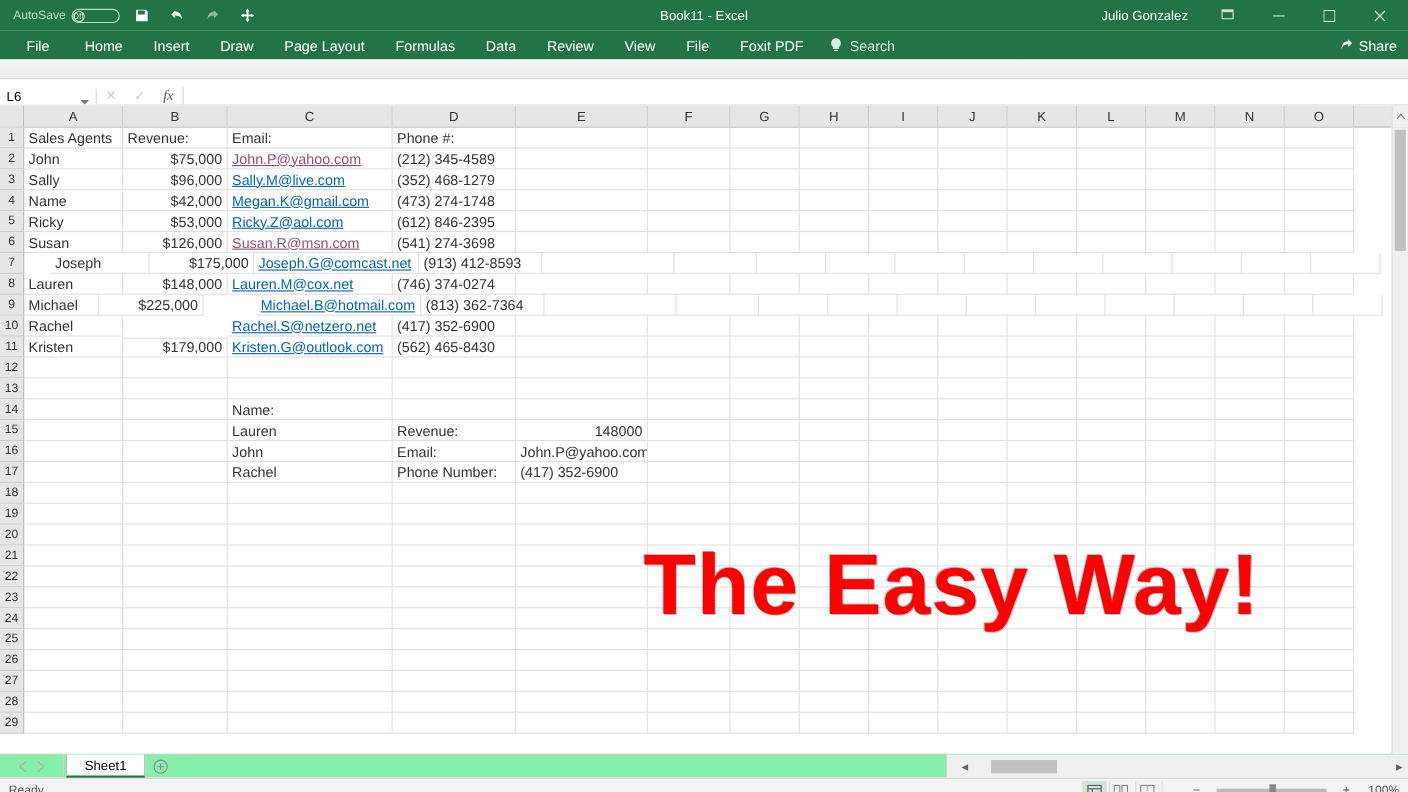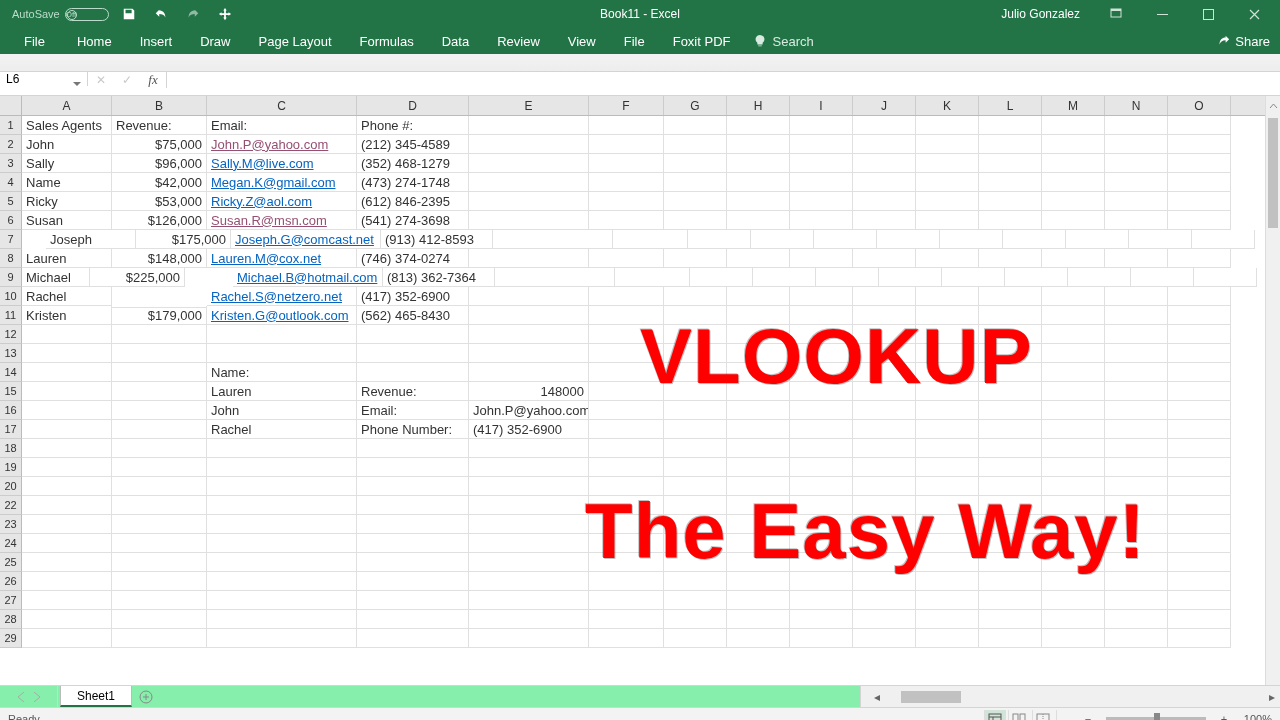--- a/index.html
+++ b/index.html
@@ -18,21 +18,21 @@
 .user-name { font-size: 12px; color:#fff; margin-right: 12px; }
 
 .ribbon-tabs { height: 26px; background: #227447; display: flex; align-items: center; padding: 0 10px; color: #fff; font-size: 13px; }
 .ribbon-tab { padding: 0 14px; height: 100%; display: flex; align-items: center; cursor: pointer; }
 .ribbon-tab.file { margin-right: 4px; }
 .tell-me { display: flex; align-items: center; gap: 6px; margin-left: 8px; color:#d9ebe1; }
 .share { margin-left: auto; display: flex; align-items: center; gap: 5px; color:#fff; }
 
 .ribbon-body { height: 18px; background: linear-gradient(#f3f3f3,#ededed); border-bottom: 1px solid #d4d4d4; }
 
-.formula-bar { height: 24px; display: flex; align-items: flex-start; border-bottom: 1px solid #d4d4d4; background:#fff; font-size: 12px; }
+.formula-bar { height: 24px; display: flex; align-items: flex-end; border-bottom: 1px solid #d4d4d4; background:#fff; font-size: 12px; }
 .name-box { width: 88px; border-right: 1px solid #d4d4d4; display: flex; align-items: center; padding: 0 6px; background:#fff; position:relative; }
 .name-box::after { content:""; position:absolute; right:6px; top:10px; border-left:4px solid transparent; border-right:4px solid transparent; border-top:4px solid #777; }
 .fx-btns { display: flex; align-items: center; border-right:1px solid #d4d4d4; }
 .fx-btn { width: 26px; display: flex; align-items: center; justify-content: center; color:#777; }
 .fx-label { font-style: italic; font-family: 'Times New Roman', serif; color:#555; font-size:13px; }
 .formula-input { flex:1; padding: 0 6px; display:flex; align-items:center; }
 
 .grid-wrap { position: relative; height: 589px; overflow: hidden; background:#fff; }
 .col-headers { display:flex; height: 20px; background:#e6e6e6; border-bottom:1px solid #bbb; font-size:12px; color:#333; }
 .corner { width: 22px; border-right:1px solid #bbb; background:#e6e6e6; }
@@ -548,20 +548,38 @@
         <div class="cell" style="width: 63px;"></div>
         <div class="cell" style="width: 63px;"></div>
         <div class="cell" style="width: 63px;"></div>
         <div class="cell" style="width: 63px;"></div>
         <div class="cell" style="width: 63px;"></div>
         <div class="cell" style="width: 63px;"></div>
         <div class="cell" style="width: 63px;"></div>
         <div class="cell" style="width: 63px;"></div>
       </div>
       <div class="row">
+        <div class="row-h">21</div>
+        <div class="cell" style="width: 90px;"></div>
+        <div class="cell" style="width: 95px;"></div>
+        <div class="cell" style="width: 150px;"></div>
+        <div class="cell" style="width: 112px;"></div>
+        <div class="cell" style="width: 120px;"></div>
+        <div class="cell" style="width: 75px;"></div>
+        <div class="cell" style="width: 63px;"></div>
+        <div class="cell" style="width: 63px;"></div>
+        <div class="cell" style="width: 63px;"></div>
+        <div class="cell" style="width: 63px;"></div>
+        <div class="cell" style="width: 63px;"></div>
+        <div class="cell" style="width: 63px;"></div>
+        <div class="cell" style="width: 63px;"></div>
+        <div class="cell" style="width: 63px;"></div>
+        <div class="cell" style="width: 63px;"></div>
+      </div>
+      <div class="row">
         <div class="row-h">22</div>
         <div class="cell" style="width: 90px;"></div>
         <div class="cell" style="width: 95px;"></div>
         <div class="cell" style="width: 150px;"></div>
         <div class="cell" style="width: 112px;"></div>
         <div class="cell" style="width: 120px;"></div>
         <div class="cell" style="width: 75px;"></div>
         <div class="cell" style="width: 63px;"></div>
         <div class="cell" style="width: 63px;"></div>
         <div class="cell" style="width: 63px;"></div>
@@ -701,21 +719,20 @@
     </div>
   <div class="cap-v">
     <svg width="9" height="9">
         <path d="M1 6l3.5-4L8 6" fill="none" stroke="#888"></path>
       </svg>
   </div>
   <div class="vscroll">
     <div class="vscroll-thumb"></div>
   </div>
 
-  <div class="overlay-text ov1">VLOOKUP</div>
   <div class="overlay-text ov2">The Easy Way!</div>
 </div>
 
 <div class="sheet-bar">
   <div class="sheet-nav">
     <svg width="8" height="10">
         <path d="M7 0L1 5l6 5" fill="none" stroke="#aaa"></path>
       </svg>
     <svg width="8" height="10">
         <path d="M1 0l6 5-6 5" fill="none" stroke="#aaa"></path>

